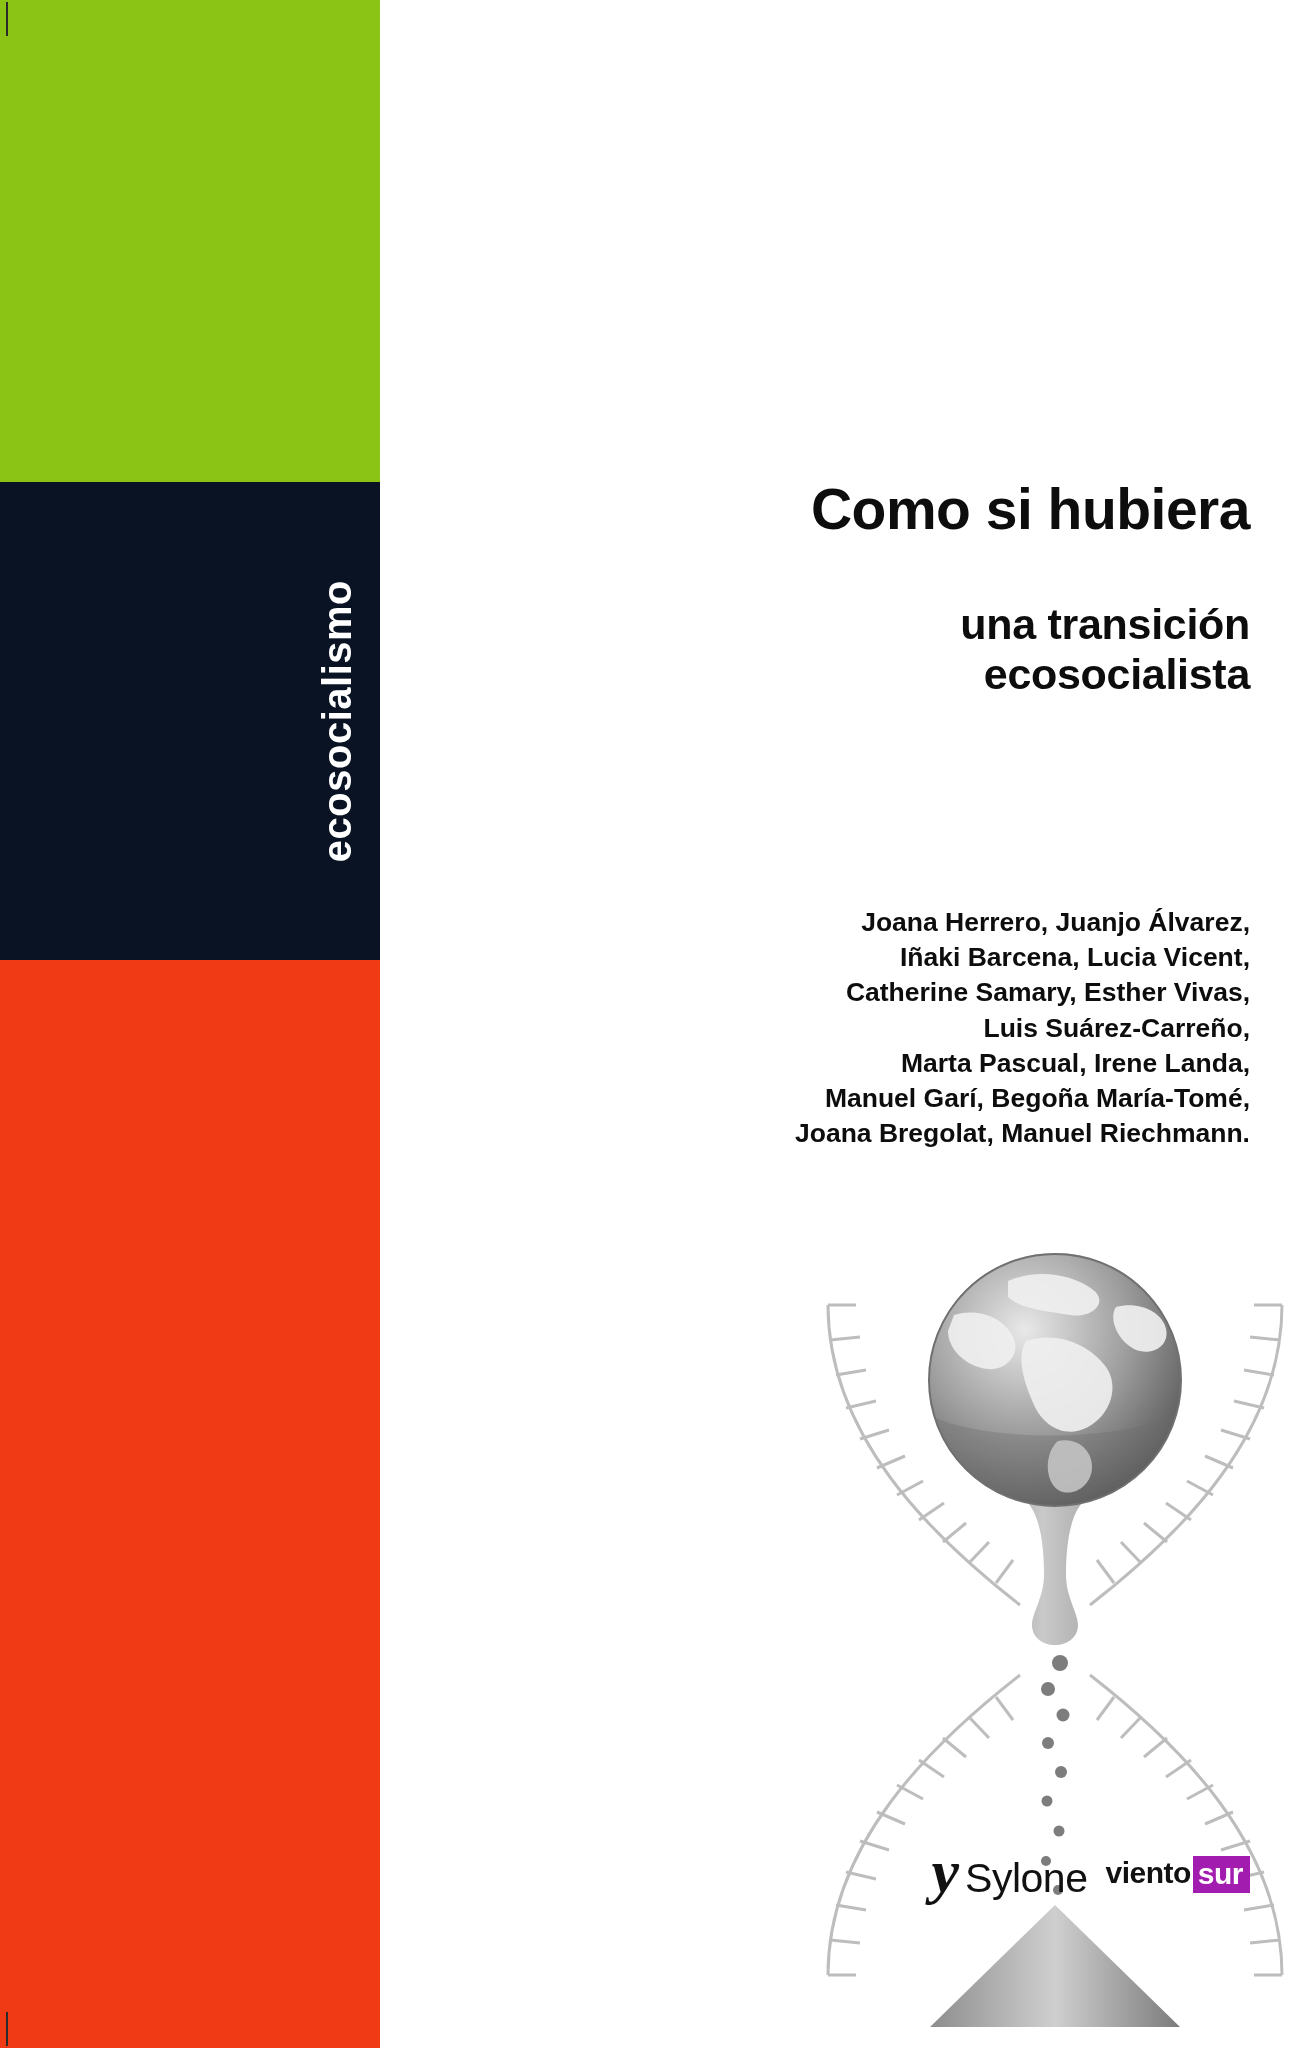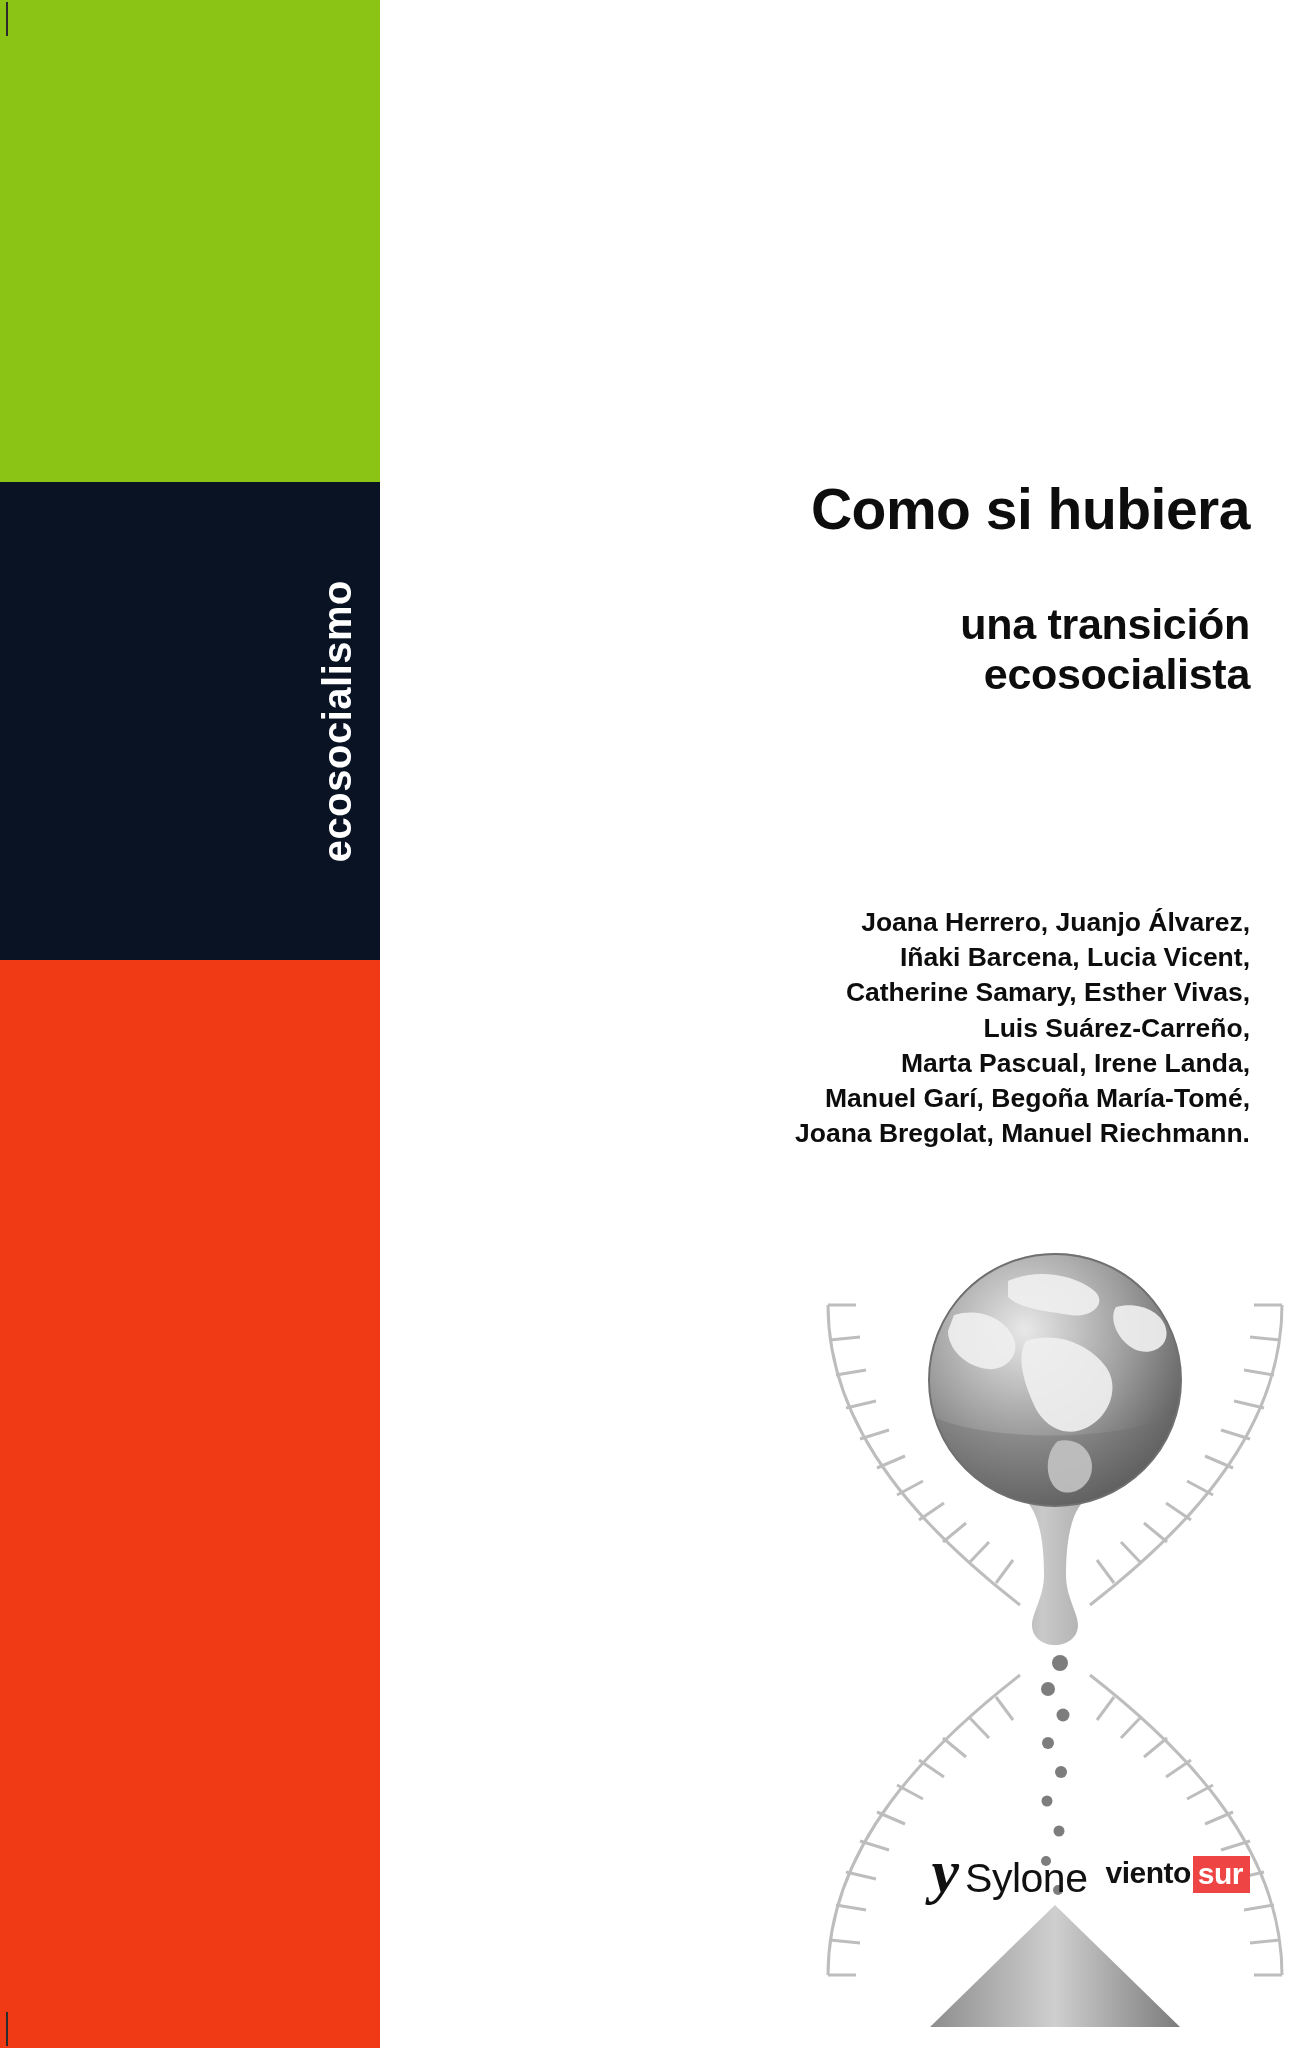--- a/index.html
+++ b/index.html
@@ -152,21 +152,21 @@
   }
   .vientosur {
     display: flex;
     align-items: flex-start;
     font-weight: bold;
     font-size: 30px;
     letter-spacing: -0.5px;
   }
   .vientosur .viento { color: #111; }
   .vientosur .sur {
-    background: #ef4444;
+    background: #a21caf;
     color: #ffffff;
     padding: 1px 7px 2px 5px;
     margin-left: 2px;
   }
 </style>
 </head>
 <body>
 
 <div class="band band-green"></div>
 <div class="band band-dark"></div>

